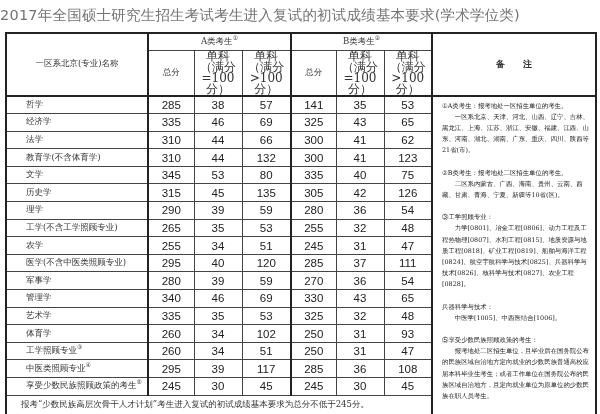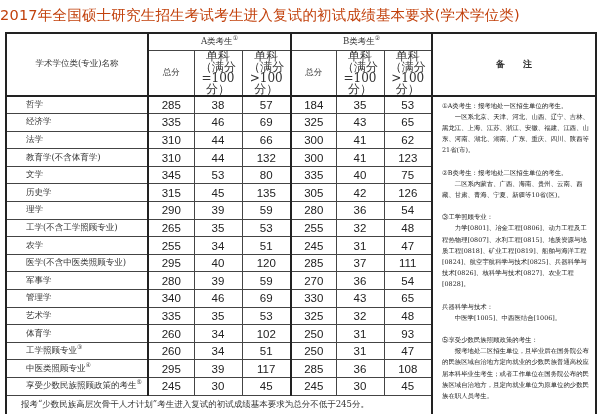--- a/index.html
+++ b/index.html
@@ -1,19 +1,19 @@
 <!DOCTYPE html>
 <html><head>
 <meta charset="utf-8">
 <style>
   html, body { margin:0; padding:0; background:#ffffff; }
   body { width:600px; height:414px; position:relative; overflow:hidden;
          font-family:"DejaVu Sans", sans-serif; color:#111; }
   .title { position:absolute; left:0; top:6px; width:520px; text-align:center;
-           font-size:14.5px; letter-spacing:0.2px; color:#c2410c; }
+           font-size:14.5px; letter-spacing:0.2px; color:#737373; }
   table { position:absolute; left:5px; top:32px; border-collapse:collapse;
           border:2px solid #222; table-layout:fixed; }
   td, th { border:1px solid #444; padding:0; font-weight:normal; }
   th { font-family:"DejaVu Serif", serif; font-size:8.5px; color:#333; text-align:center; vertical-align:middle; }
   .h1 { height:17px; }
   .h2 { height:33px; }
   .sub { line-height:11px; font-size:12px; }
   td.name { font-family:"DejaVu Serif", serif; font-size:8.5px; color:#333; padding-left:19px;
             white-space:nowrap; overflow:hidden; }
   td.num { font-family:"Liberation Sans", sans-serif; font-size:11.5px; text-align:center; color:#222; }
@@ -40,42 +40,42 @@
     <col style="width:46px">
     <col style="width:48px">
     <col style="width:49px">
     <col style="width:45px">
     <col style="width:48px">
     <col style="width:48px">
     <col style="width:164px">
   </colgroup>
   <thead>
     <tr class="h1">
-      <th rowspan="2" class="thick-b"><span>学术学位类(专业)名称</span></th>
+      <th rowspan="2" class="thick-b"><span>一区系北京(专业)名称</span></th>
       <th colspan="3" class="thick-l"><span>A类考生</span><sup>①</sup></th>
       <th colspan="3" class="thick-l"><span>B类考生</span><sup>②</sup></th>
       <th rowspan="2" class="thick-l thick-b" style="font-weight:bold;font-size:9px;margin-left:32px;">备　　注</th>
     </tr>
     <tr class="h2">
       <th class="thick-l thick-b">总分</th>
       <th class="sub thick-b">单科（满分=100分）</th>
       <th class="sub thick-b">单科（满分&gt;100分）</th>
       <th class="thick-l thick-b">总分</th>
       <th class="sub thick-b">单科（满分=100分）</th>
       <th class="sub thick-b">单科（满分&gt;100分）</th>
     </tr>
   </thead>
   <tbody id="tbody">
 
   <tr class="data">
     <td class="name"><span>哲学</span><sup></sup></td>
     <td class="num thick-l">285</td>
     <td class="num">38</td>
     <td class="num">57</td>
-    <td class="num thick-l">184</td>
+    <td class="num thick-l">141</td>
     <td class="num">35</td>
     <td class="num">53</td>
   <td class="notes thick-l" rowspan="18">
           <div class="note-block">
             <span class="note-head">①A类考生：报考地处一区招生单位的考生。</span>
             <span class="note-body">一区系北京、天津、河北、山西、辽宁、吉林、黑龙江、上海、江苏、浙江、安徽、福建、江西、山东、河南、湖北、湖南、广东、重庆、四川、陕西等21省(市)。</span>
           </div>
           <div class="note-block">
             <span class="note-head">②B类考生：报考地处二区招生单位的考生。</span>
             <span class="note-body">二区系内蒙古、广西、海南、贵州、云南、西藏、甘肃、青海、宁夏、新疆等10省(区)。</span>

